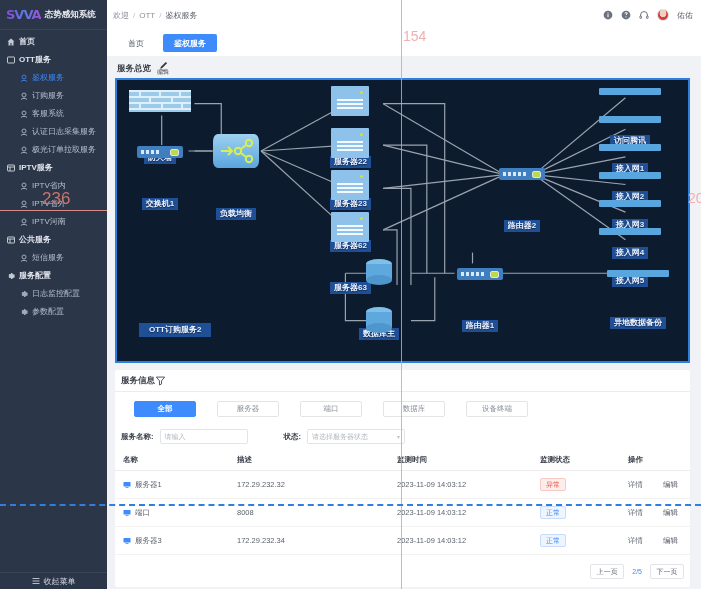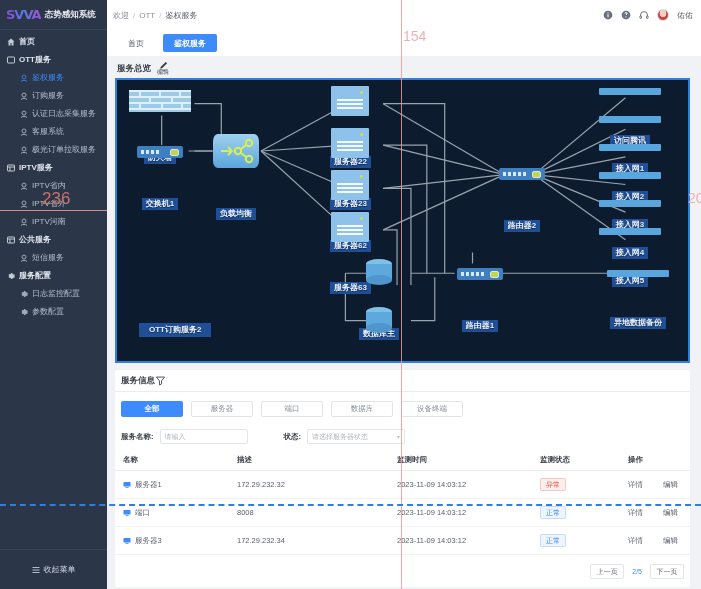--- a/index.html
+++ b/index.html
@@ -43,21 +43,21 @@
   .menu-group-title { padding-left: 7px; color: #dfe3ea; font-weight: bold; }
   .menu-item { padding-left: 20px; color: #b7bfcd; }
   .menu-item.active { color: #3d8bfd; }
   .ic {
     width: 8px; height: 8px; display: inline-block; flex: 0 0 8px;
     position: relative; opacity: .85;
   }
   .ic svg { display: block; width: 8px; height: 8px; }
 
   .collapse-bar {
-    height: 40px; margin-top: auto;
+    height: 17px; margin-top: auto;
     display: flex; align-items: center; justify-content: center; gap: 4px;
     font-size: 8px; color: #cfd5df;
     border-top: 1px solid #39435a;
     background: #2b3649;
   }
 
   
   .main { flex: 1; height: 589px; background: #f0f2f5; position: relative; overflow: hidden; }
 
   .topbar {
@@ -151,21 +151,21 @@
     height: 22px; display: flex; align-items: center; justify-content: flex-start;
     padding: 0 6px; border-bottom: 1px solid #ececec;
   }
   .svc-title { font-size: 8.5px; color: #3a3f4a; font-weight: bold; }
   .filter-icon svg { width: 11px; height: 11px; color: #4a4f59; display: block; }
 
   .chips { display: flex; align-items: center; gap: 8px; padding: 9px 6px 8px 6px; }
   .chip {
     height: 16px; width: 62px; display: flex; align-items: center; justify-content: center;
     font-size: 7.5px; border: 1px solid #e2e4e8; border-radius: 2px;
-    background: #ffffff; color: #878d98;
+    background: #ffffff; color: #878d98; margin-left: 13px;
   }
   .chip.active { background: #3d8bfd; color: #ffffff; border-color: #3d8bfd; font-weight: bold; }
 
   .filters { display: flex; align-items: center; gap: 6px; padding: 4px 6px 6px 6px; font-size: 7.5px; color: #4a4f59; }
   .filters .lbl { font-weight: bold; color: #3a3f4a; }
   .inp {
     width: 88px; height: 15px; border: 1px solid #e2e4e8; border-radius: 2px;
     font-size: 7px; color: #b2b7c0; padding: 0 4px; display: flex; align-items: center;
     background: #fff;
   }
@@ -271,30 +271,30 @@
           </span>
         <span>订购服务</span>
       </div>
       <div class="menu-item">
         <span class="ic">
             <svg viewBox="0 0 16 16" fill="none" stroke="currentColor" stroke-width="2">
               <circle cx="8" cy="6" r="4"></circle>
               <path d="M2 15c1.5-3 10.5-3 12 0"></path>
             </svg>
           </span>
+        <span>客服系统</span>
+      </div>
+      <div class="menu-item">
+        <span class="ic">
+            <svg viewBox="0 0 16 16" fill="none" stroke="currentColor" stroke-width="2">
+              <circle cx="8" cy="6" r="4"></circle>
+              <path d="M2 15c1.5-3 10.5-3 12 0"></path>
+            </svg>
+          </span>
         <span>认证日志采集服务</span>
-      </div>
-      <div class="menu-item">
-        <span class="ic">
-            <svg viewBox="0 0 16 16" fill="none" stroke="currentColor" stroke-width="2">
-              <circle cx="8" cy="6" r="4"></circle>
-              <path d="M2 15c1.5-3 10.5-3 12 0"></path>
-            </svg>
-          </span>
-        <span>客服系统</span>
       </div>
       <div class="menu-item">
         <span class="ic">
             <svg viewBox="0 0 16 16" fill="none" stroke="currentColor" stroke-width="2">
               <circle cx="8" cy="6" r="4"></circle>
               <path d="M2 15c1.5-3 10.5-3 12 0"></path>
             </svg>
           </span>
         <span>极光订单拉取服务</span>
       </div>

